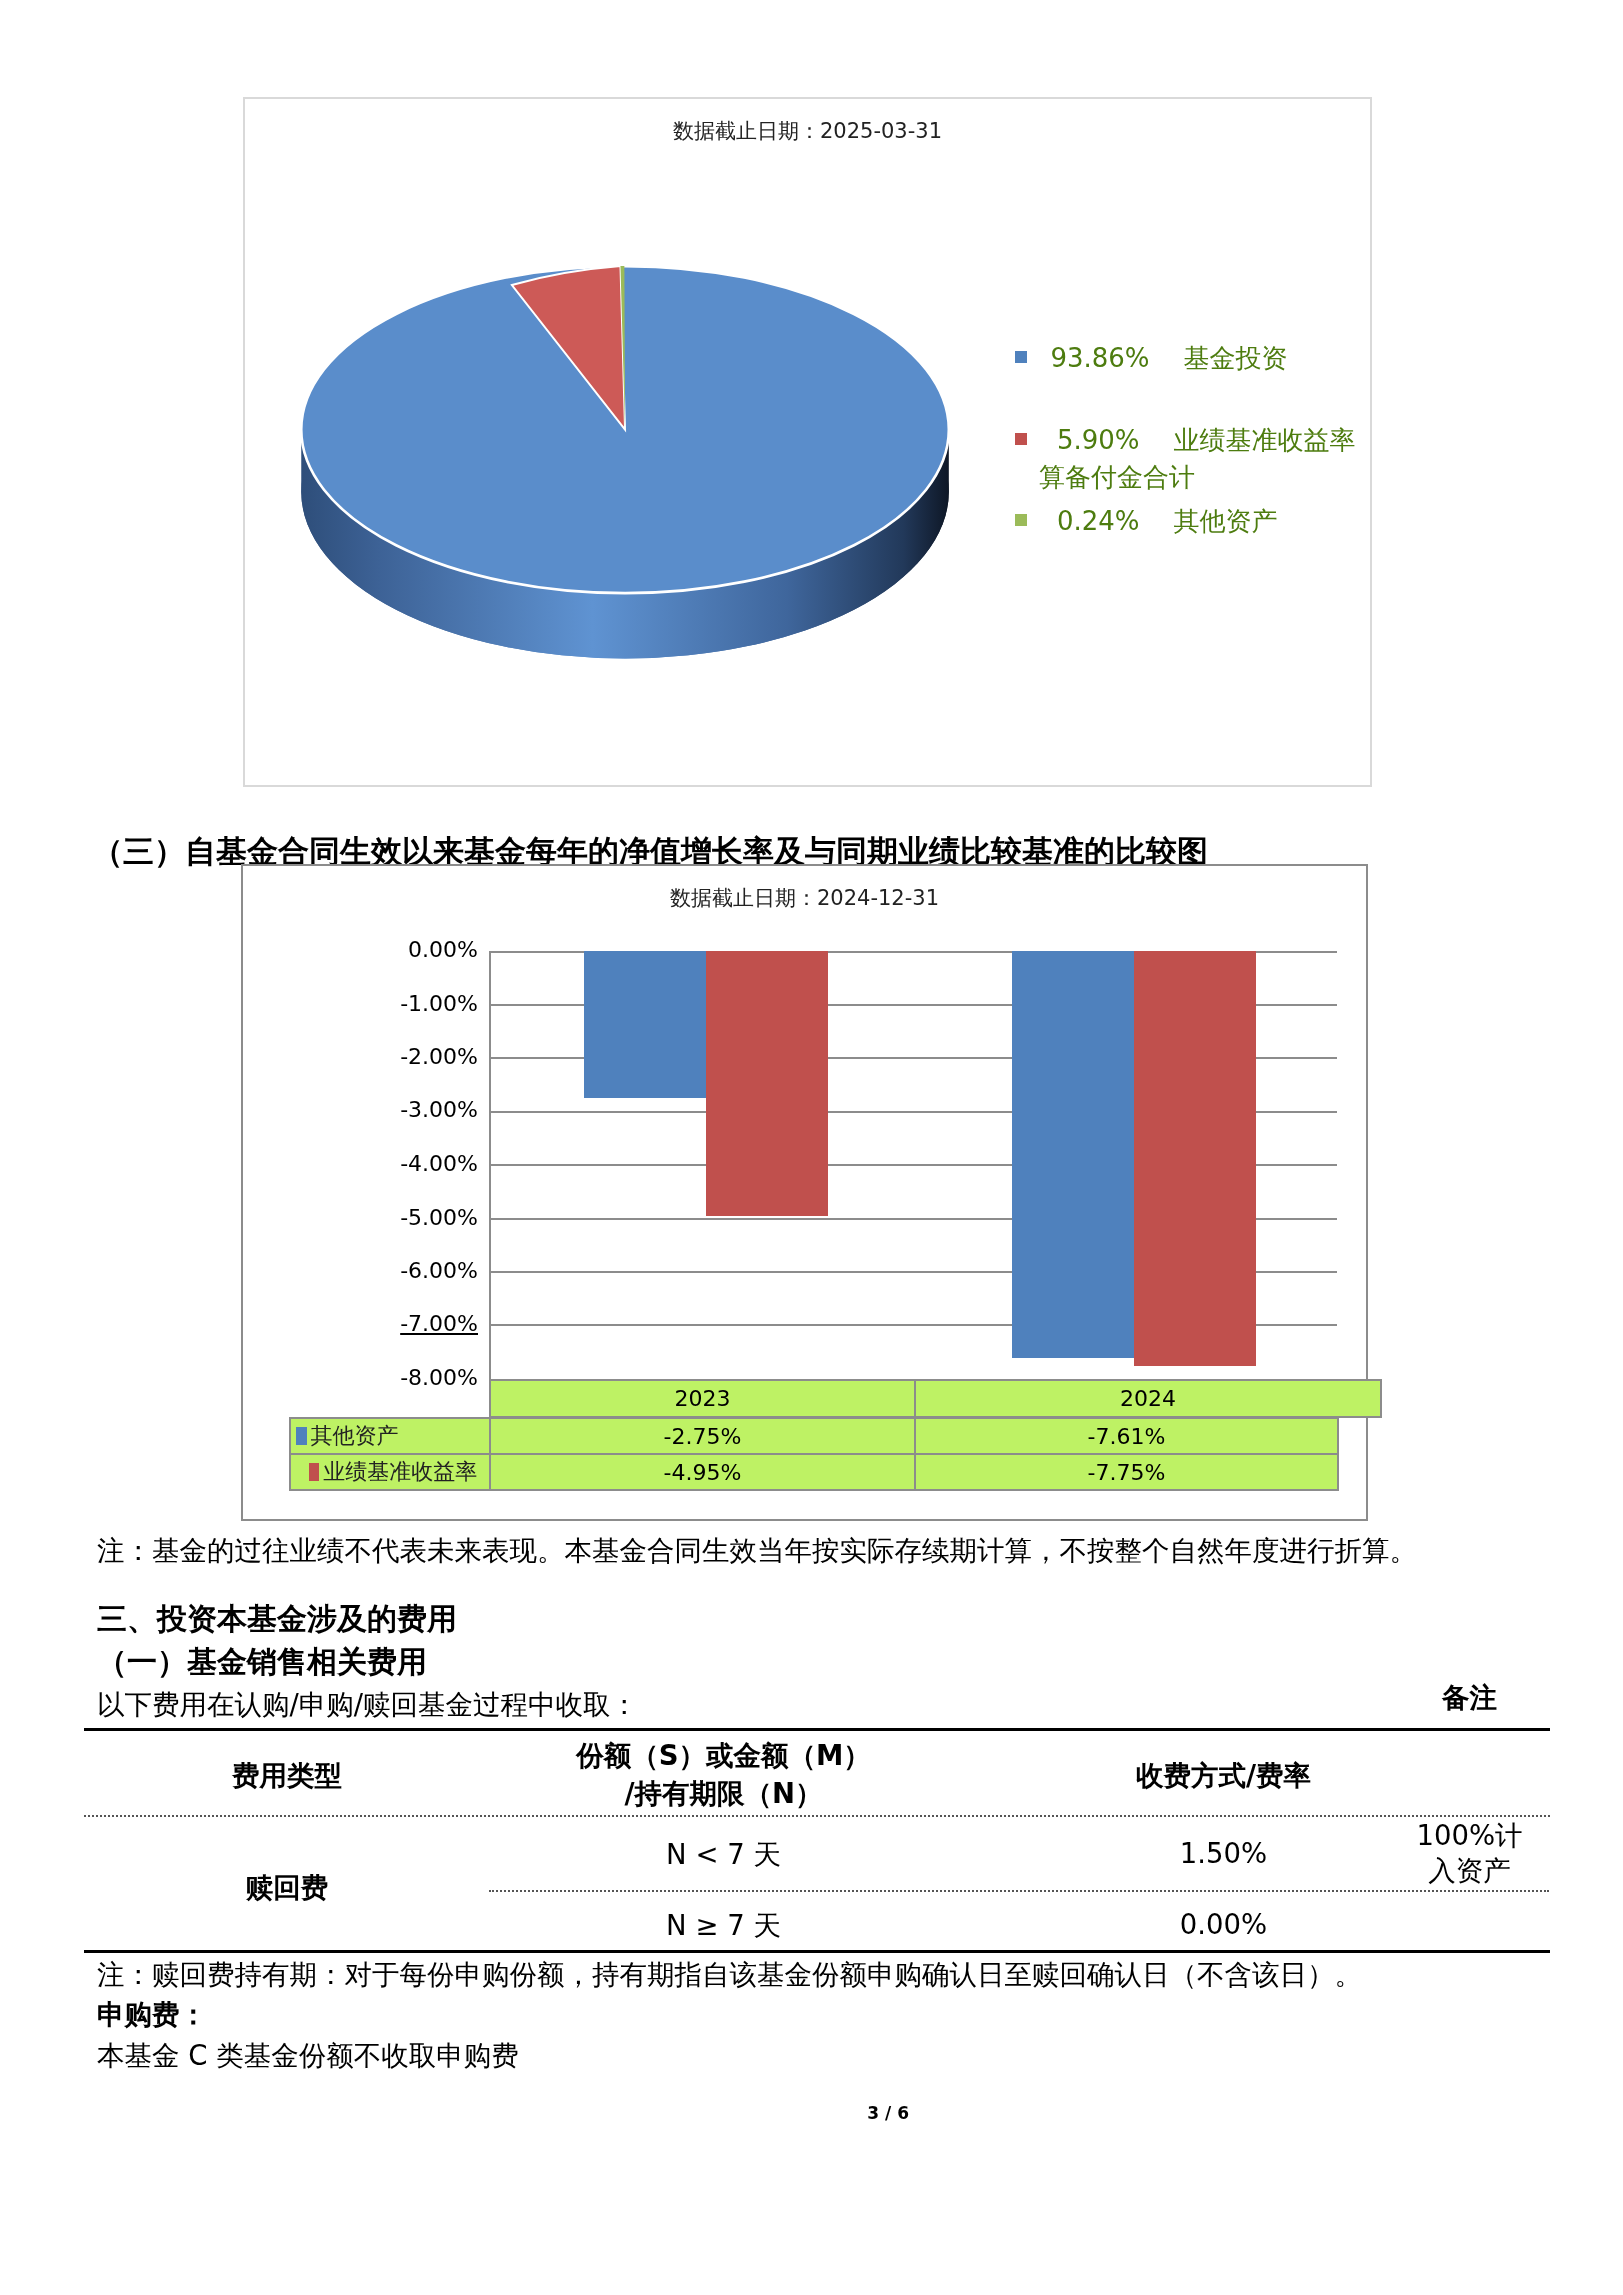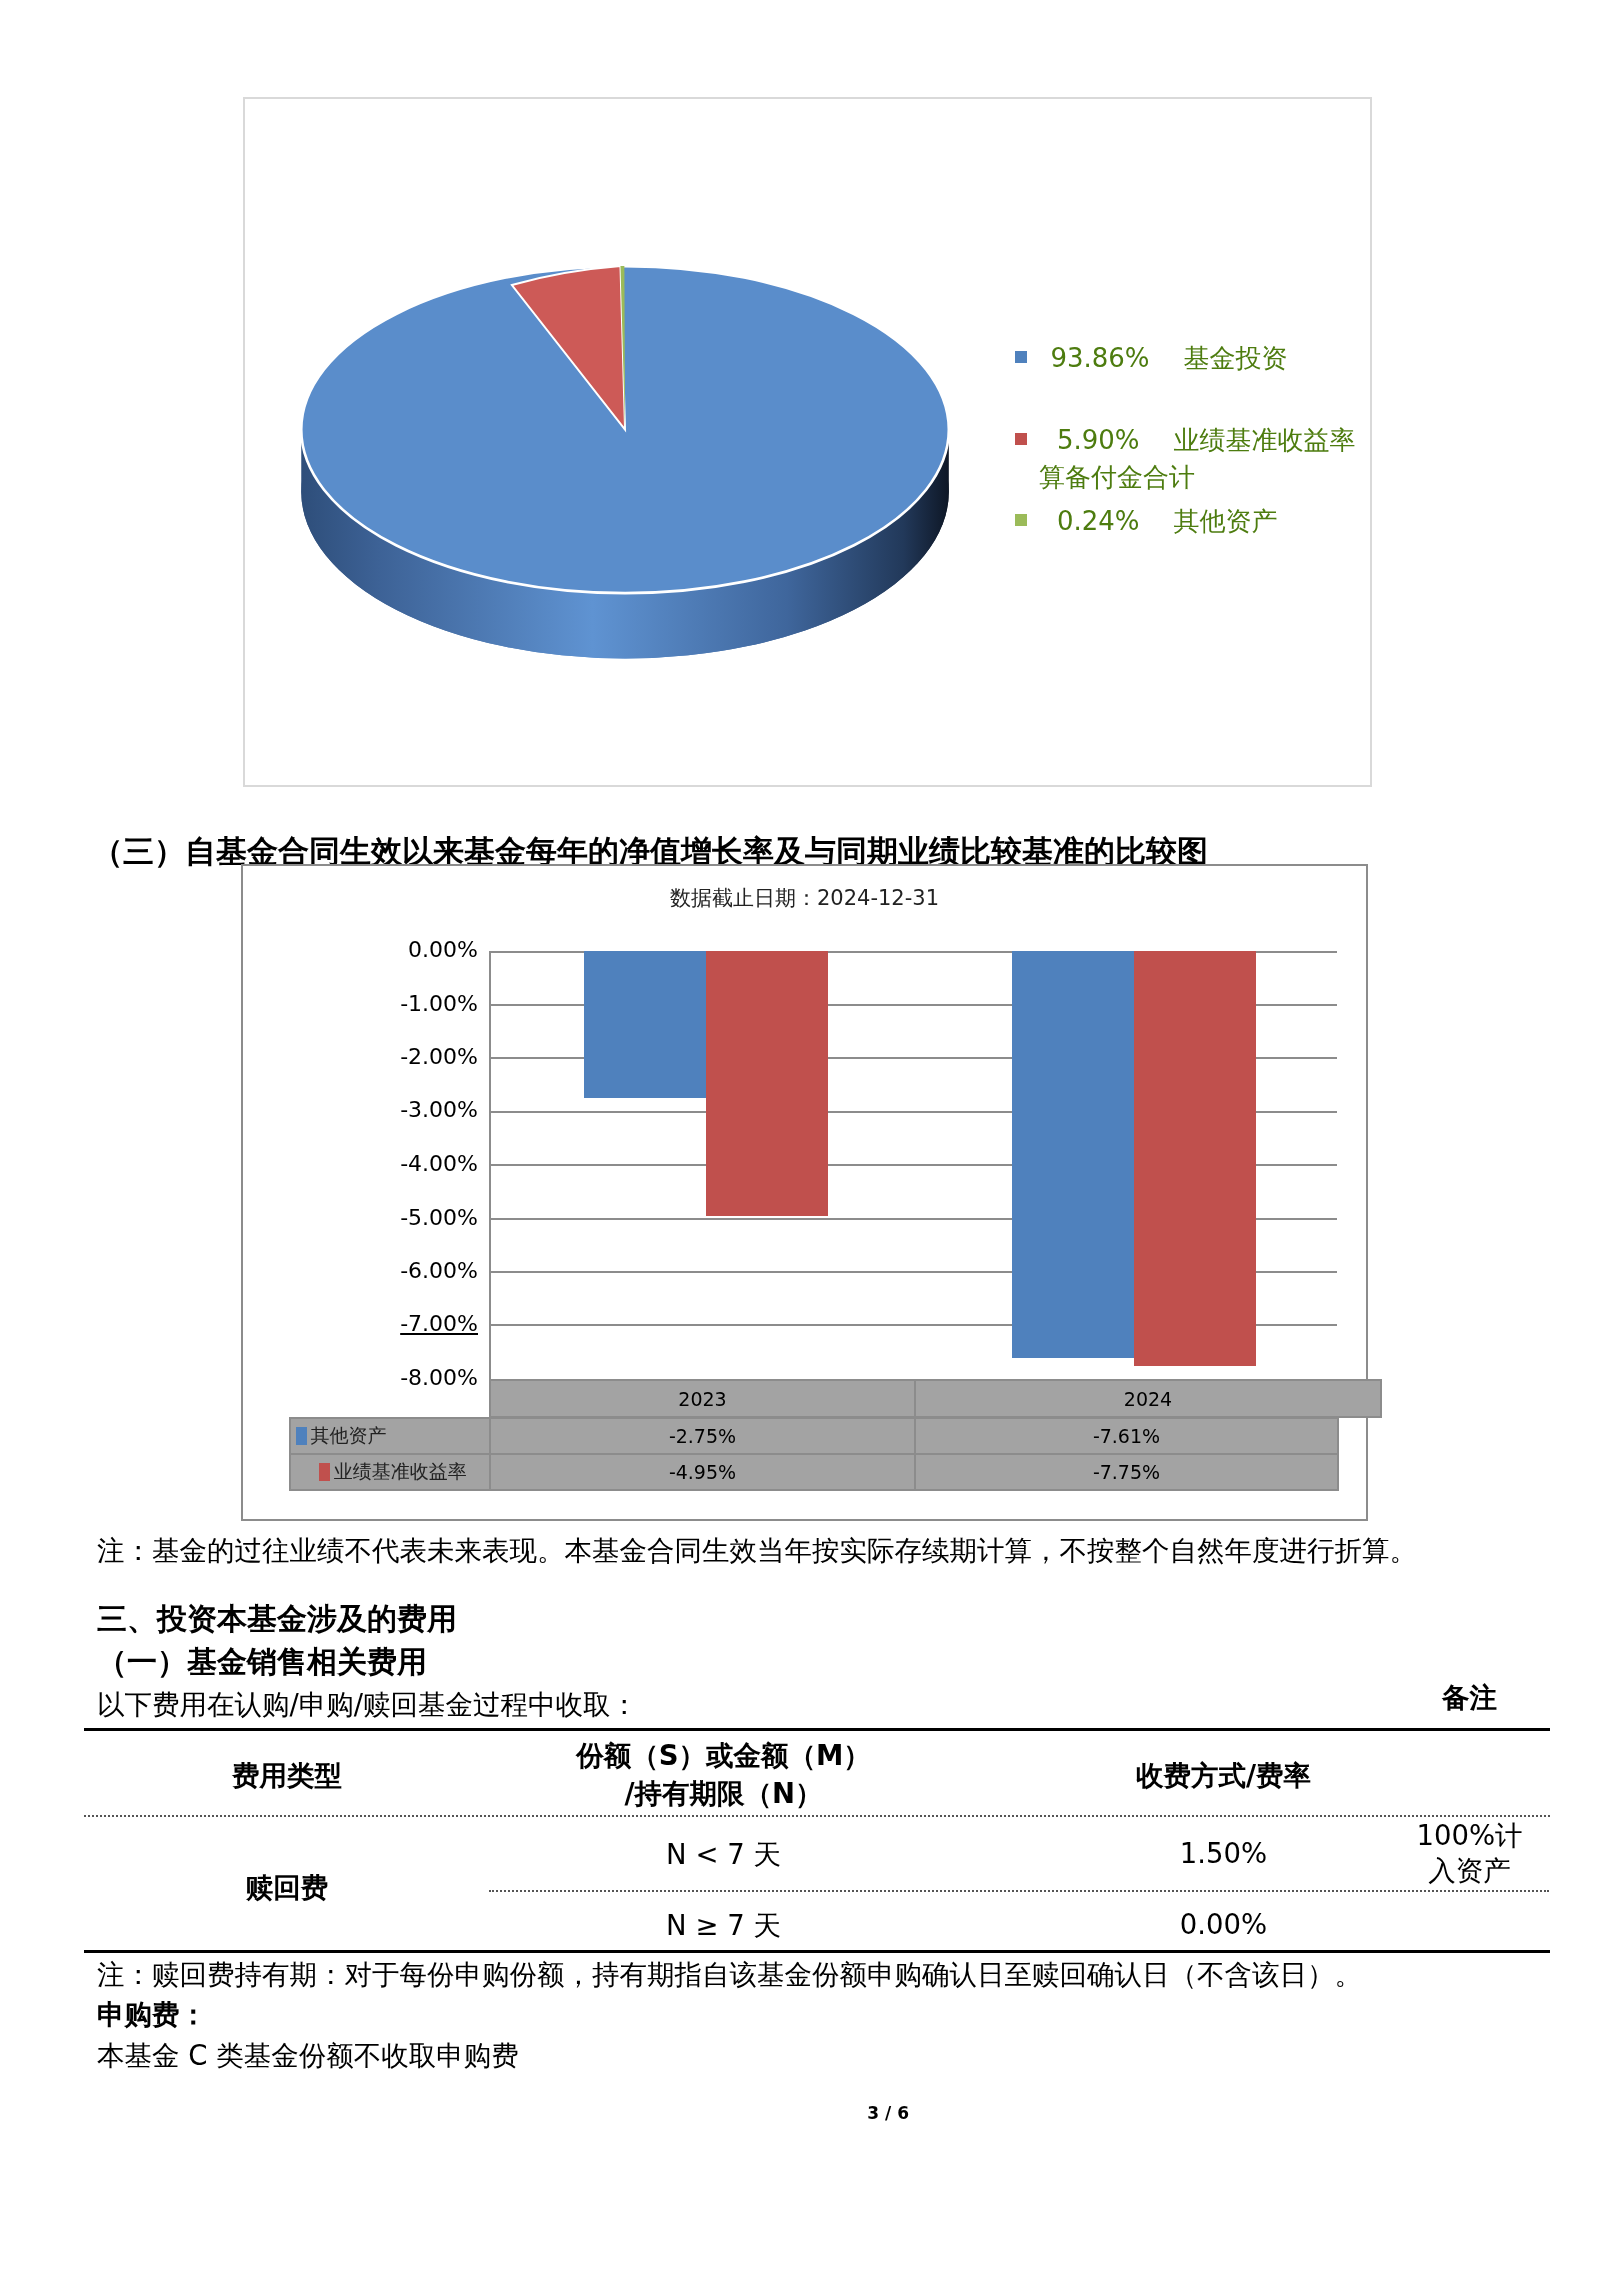--- a/index.html
+++ b/index.html
@@ -7,35 +7,36 @@
          font-family:"DejaVu Sans","Liberation Sans",sans-serif; color:#000; }
   .abs { position:absolute; }
   .chart-box { position:absolute; border:2px solid #d9d9d9; background:#fff; box-sizing:border-box; }
   .chart-box.dark { border:2.6px solid #8c8c8c; border-top-color:#8c8c8c; }
   .chart-title { position:absolute; left:0; right:0; text-align:center; font-size:21px; color:#222; }
   .legend-item { position:absolute; font-size:26px; color:#4d7c0f; line-height:37px;text-align:right; }
   .legend-swatch { display:inline-block; width:11.8px; height:11.8px; vertical-align:middle; margin-right:23.6px; position:relative; top:-2.6px; }
   .ytick { position:absolute; width:92px; text-align:right; font-size:22px; color:#000; }
   .gridline { position:absolute; height:2px; background:#8c8c8c; }
   .bar { position:absolute; }
-  .dt-cell { position:absolute; box-sizing:border-box; border:2px solid #8c8c8c; font-size:19px;
-             display:flex; align-items:center; justify-content:center; background:#a3a3a3; }
+  .dt-cell { position:absolute; box-sizing:border-box; border:2px solid #8c8c8c; font-size:22px;
+             display:flex; align-items:center; justify-content:center; background:#bef264; }
   .dt-legend { justify-content:flex-start; padding-left:5.2px; color:#222; }
   .dt-sw { display:inline-block; width:10.5px; height:18.3px; margin-right:3.9px; }
   .heading { position:absolute; font-size:33px; font-weight:bold; white-space:nowrap; }
   .text { position:absolute; font-size:27.5px; white-space:nowrap; }
   .hr { position:absolute; background:#000; }
   .dotted { position:absolute; height:0; border-top:2px dotted #555; }
   .cell { position:absolute; text-align:center; font-size:27.5px; }
   .bold { font-weight:bold; }
 </style>
 </head>
 <body>
 
 <div class="chart-box" style="left:243px; top:97px; width:1129px; height:690px;">
+  <div class="chart-title" style="top:18.3px;">数据截止日期：2025-03-31</div>
 
   <svg class="abs" style="left:0; top:0;" width="1129" height="690" viewBox="0 0 1726 1054">
     <defs>
       <linearGradient id="sideGrad" x1="0" x2="1" y1="0" y2="0">
         <stop offset="0" stop-color="#2e4e7a"></stop>
         <stop offset="0.12" stop-color="#3d6296"></stop>
         <stop offset="0.45" stop-color="#5f93d2"></stop>
         <stop offset="0.75" stop-color="#3f669c"></stop>
         <stop offset="0.93" stop-color="#22395a"></stop>
         <stop offset="1" stop-color="#0e1726"></stop>

